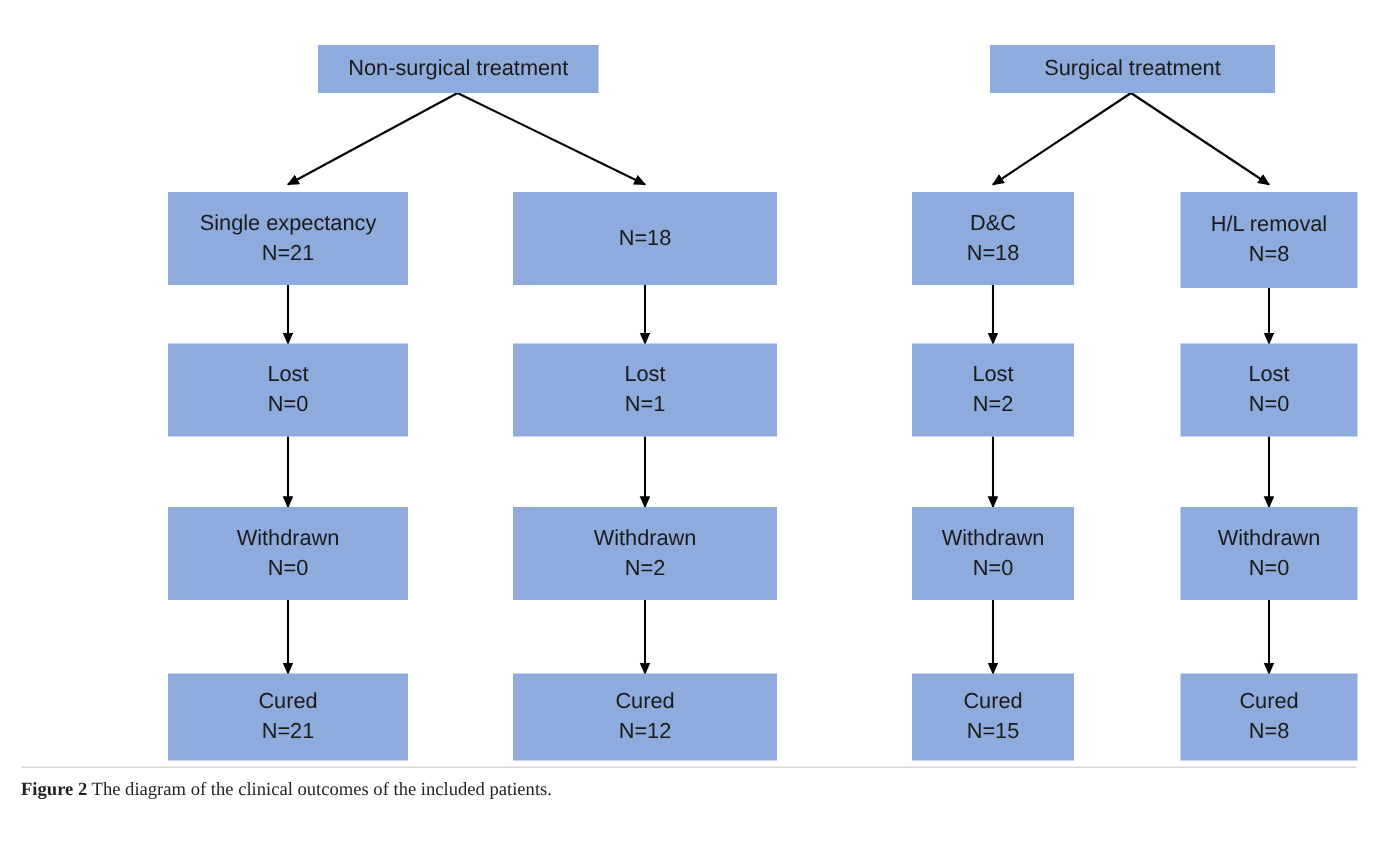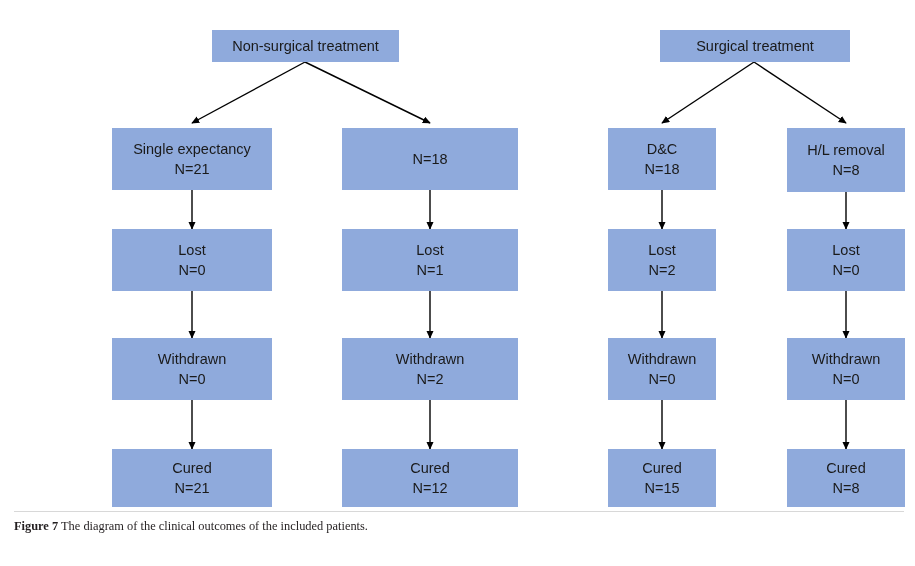--- a/index.html
+++ b/index.html
@@ -191,15 +191,15 @@
     <span class="node-label">Cured</span>
     <span class="node-count">N=8</span>
   </div>
 
 </div>
 
 <div class="hairline"></div>
 
 <div id="caption">
   <span class="cap-line">
-    <span class="cap-strong">Figure 7</span><span> The diagram of the clinical outcomes of the included patients.</span>
+    <span class="cap-strong">Figure 2</span><span> The diagram of the clinical outcomes of the included patients.</span>
   </span>
 </div>
 
 </body></html>

